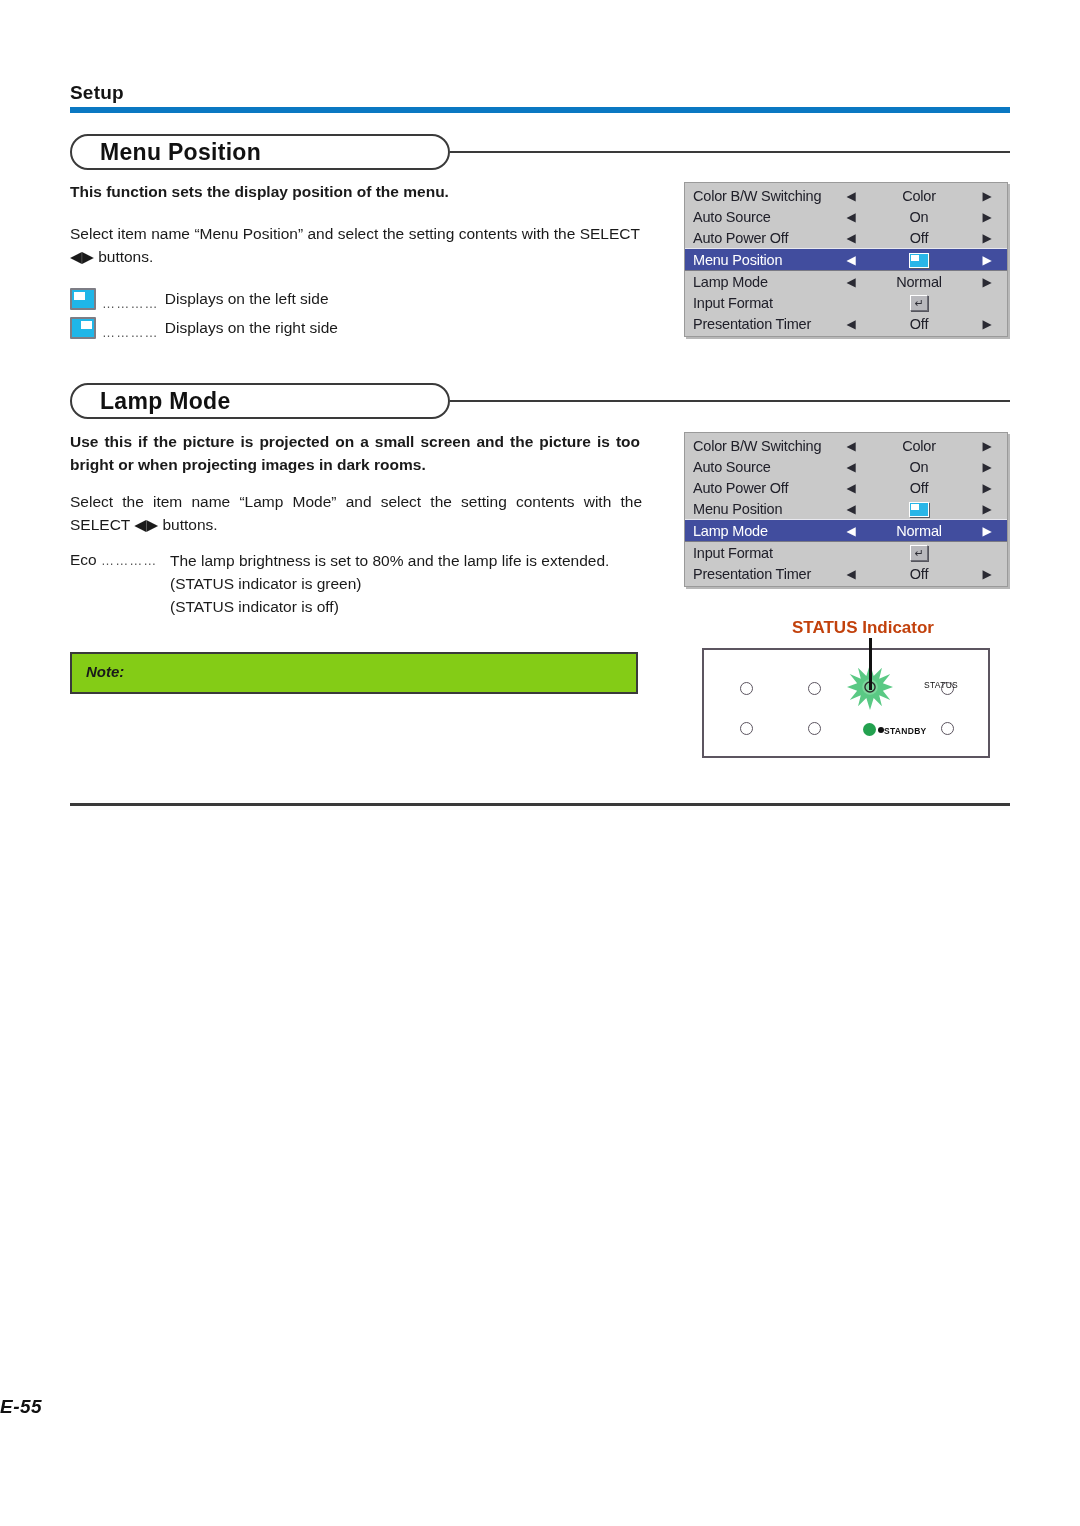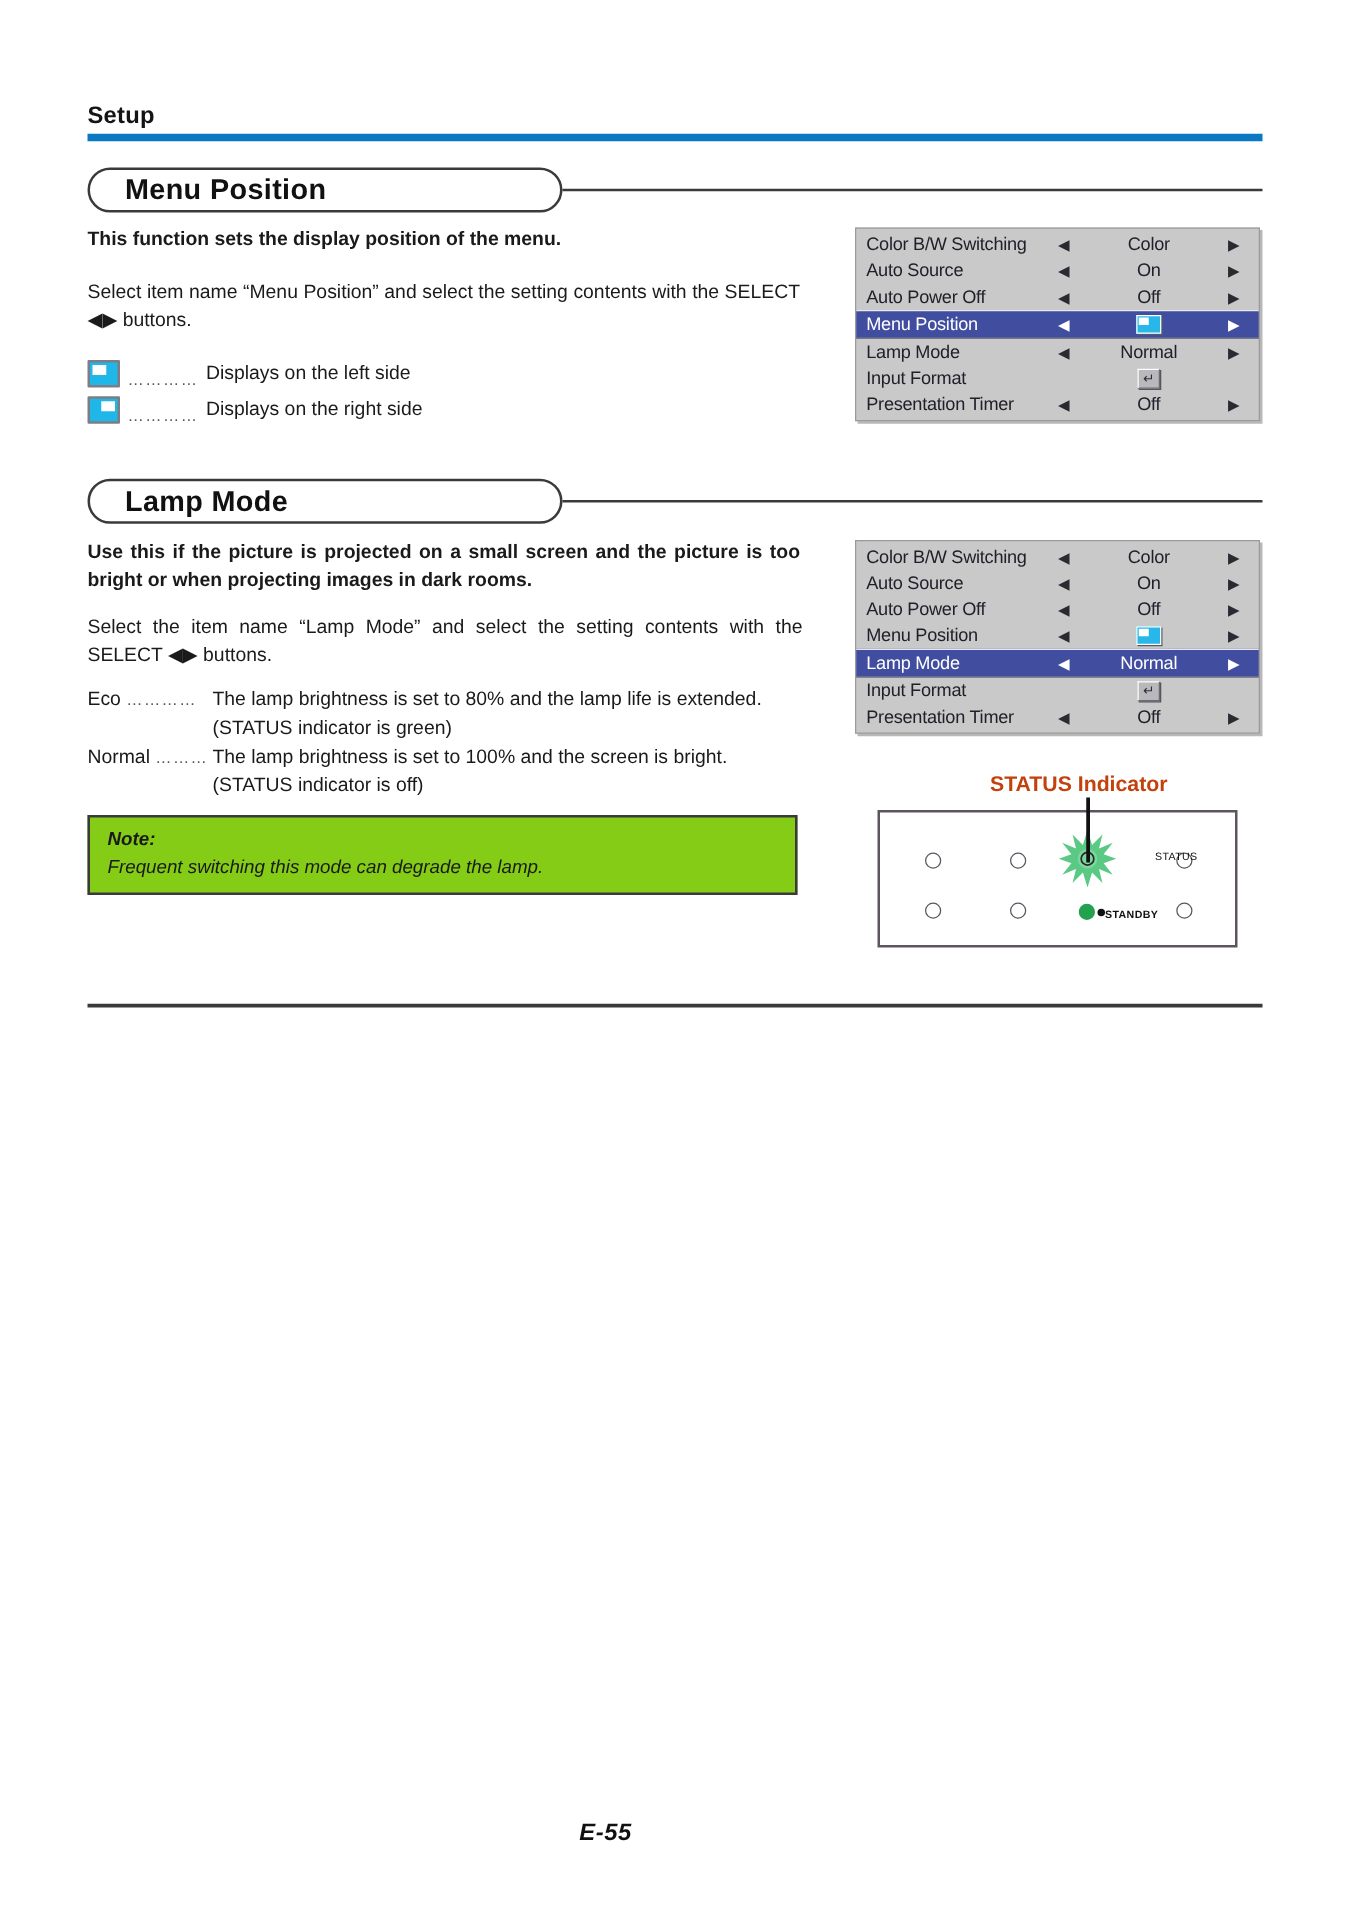--- a/index.html
+++ b/index.html
@@ -332,23 +332,22 @@
     position: absolute;
     left: 70px;
     top: 803px;
     width: 940px;
     height: 3px;
     background: #3a3a3a;
   }
   .folio {
     position: absolute;
     left: 0;
-    top: 1456px;
+    top: 1396px;
     width: 969px;
-    text-align: center;
     font-size: 19px;
     font-weight: bold;
     font-style: italic;
     color: #111111;
     letter-spacing: 0.5px;
   }
 </style>
 </head>
 <body>
 
@@ -441,33 +440,25 @@
 <div class="deflist">
   <div class="defrow">
     <div class="defterm">
       <span>Eco</span>
       <span class="dleader">…………</span>
     </div>
     <div class="defbody">The lamp brightness is set to 80% and the lamp life is extended.</div>
   </div>
   <div class="defsub">(STATUS indicator is green)</div>
 
-  <div class="defrow">
-    <div class="defterm">
-      <span>Normal</span>
-      <span class="dleader">………</span>
-    </div>
-    <div class="defbody">The lamp brightness is set to 100% and the screen is bright.</div>
-  </div>
   <div class="defsub">(STATUS indicator is off)</div>
 </div>
 
 <div class="notebox">
   <div class="nlabel">Note:</div>
-  <div>Frequent switching this mode can degrade the lamp.</div>
 </div>
 
 <div class="osd" id="osd2" style="left:684px; top:432px; width:324px;">
     <div class="osd-row">
       <div class="oname">Color B/W Switching</div>
       <div class="oarrowL">◀</div>
       <div class="oval">Color</div>
       <div class="oarrowR">▶</div>
     </div>
     <div class="osd-row">

